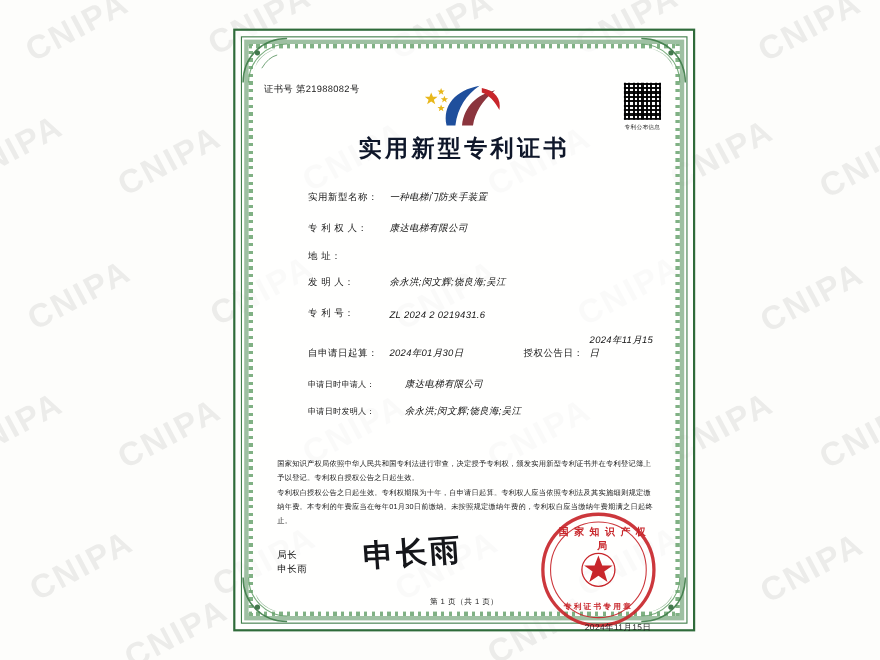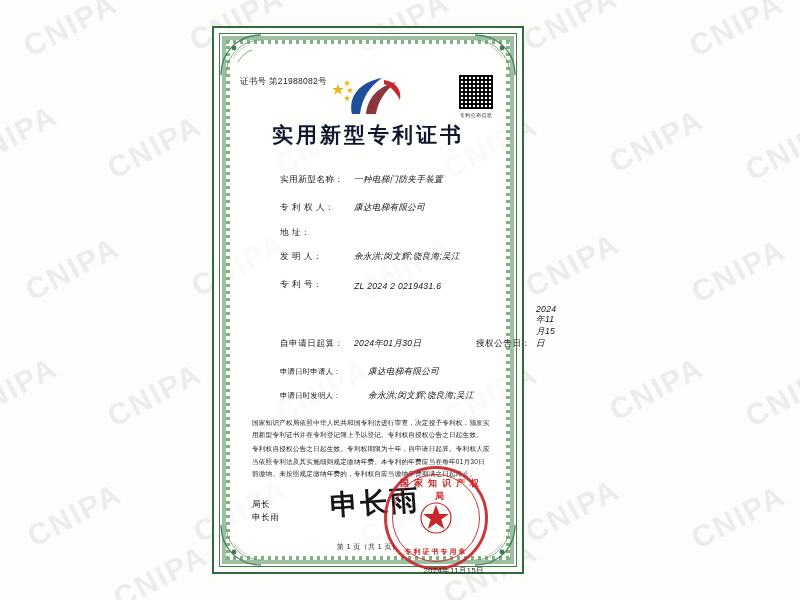--- a/index.html
+++ b/index.html
@@ -35,21 +35,21 @@
     letter-spacing: 2px;
     transform: rotate(-28deg);
     white-space: nowrap;
   }
 
   
   #certificate {
     position: absolute;
     left: 212px;
     top: 26px;
-    width: 312px;
+    width: 420px;
     height: 548px;
     background: rgba(255,255,255,0.72);
     z-index: 2;
   }
 
   
   .frame-outer {
     position: absolute;
     inset: 0;
     border: 2px solid #2f6b3a;

